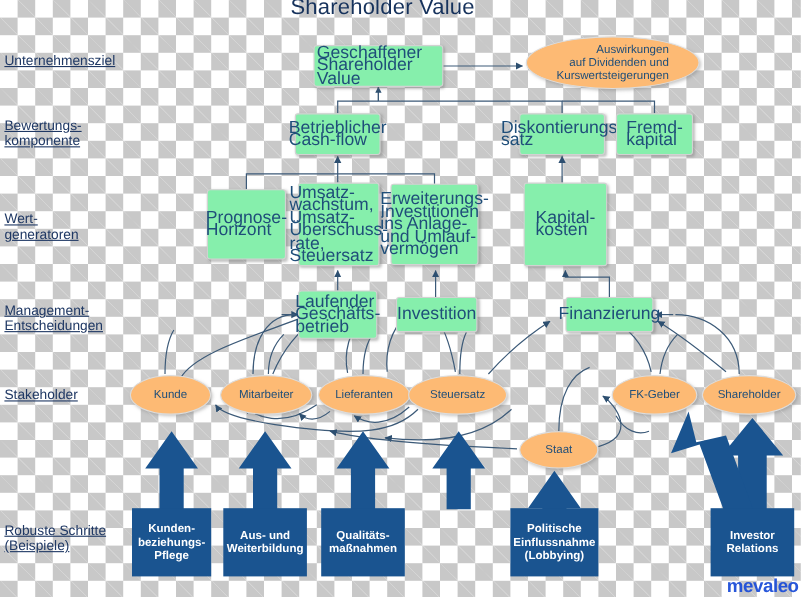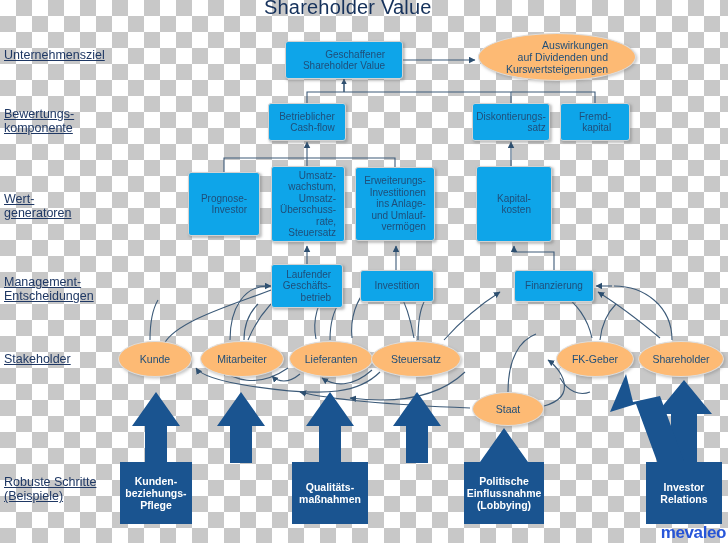--- a/index.html
+++ b/index.html
@@ -19,24 +19,24 @@
   .rowlabel{
     position:absolute;color:#1f3864;font-size:12.5px;line-height:14px;
     font-weight:400;white-space:pre-line;text-decoration:underline;
   }
   .title{
     position:absolute;color:#16325c;font-size:20px;font-weight:400;
     letter-spacing:.2px;white-space:nowrap;
   }
 
   .nbox{
-    position:absolute;background:#0ea5e9;border:1px solid #d2d2d2;
+    position:absolute;background:#86efac;border:1px solid #d2d2d2;
     border-radius:3px;
     box-shadow:1.5px 1.5px 2.5px rgba(120,120,120,.45);
-    color:#1f4e79;font-size:10px;line-height:11.5px;text-align:right;
+    color:#1f4e79;font-size:16px;line-height:11.5px;text-align:left;
     display:flex;align-items:center;justify-content:center;white-space:pre-line;
     box-sizing:border-box;padding:2px;
   }
 
   .ell{
     position:absolute;background:#fdba74;border:1px solid #dcdcdc;
     border-radius:50%;
     box-shadow:1.5px 1.5px 3px rgba(120,120,120,.4);
     color:#1f4e79;font-size:10.5px;line-height:12px;text-align:right;
     display:flex;align-items:center;justify-content:center;white-space:pre-line;
@@ -162,21 +162,21 @@
 Kurswertsteigerungen</div>
 
   <div class="nbox" style="left:268px;top:103px;width:78px;height:38px;">Betrieblicher
 Cash-flow</div>
   <div class="nbox" style="left:472px;top:103px;width:78px;height:38px;">Diskontierungs-
 satz</div>
   <div class="nbox" style="left:560px;top:103px;width:70px;height:38px;">Fremd-
 kapital</div>
 
   <div class="nbox" style="left:188px;top:172px;width:72px;height:64px;">Prognose-
-Investor</div>
+Horizont</div>
   <div class="nbox" style="left:271px;top:166px;width:74px;height:76px;">Umsatz-
 wachstum,
 Umsatz-
 Überschuss-
 rate,
 Steuersatz</div>
   <div class="nbox" style="left:355px;top:167px;width:80px;height:74px;">Erweiterungs-
 Investitionen
 ins Anlage-
 und Umlauf-
@@ -194,20 +194,22 @@
   <div class="ell" style="left:200px;top:341px;width:84px;height:36px;">Mitarbeiter</div>
   <div class="ell" style="left:289px;top:341px;width:84px;height:36px;">Lieferanten</div>
   <div class="ell" style="left:371px;top:341px;width:90px;height:36px;">Steuersatz</div>
   <div class="ell" style="left:556px;top:341px;width:78px;height:36px;">FK-Geber</div>
   <div class="ell" style="left:638px;top:341px;width:86px;height:36px;">Shareholder</div>
   <div class="ell" style="left:472px;top:392px;width:72px;height:34px;">Staat</div>
 
   <div class="stepbox" style="left:120px;top:462px;width:72px;height:62px;">Kunden-
 beziehungs-
 Pflege</div>
+  <div class="stepbox" style="left:203px;top:462px;width:76px;height:62px;">Aus- und
+Weiterbildung</div>
   <div class="stepbox" style="left:292px;top:462px;width:76px;height:62px;">Qualitäts-
 maßnahmen</div>
   <div class="stepbox" style="left:464px;top:462px;width:80px;height:62px;">Politische
 Einflussnahme
 (Lobbying)</div>
   <div class="stepbox" style="left:646px;top:462px;width:76px;height:62px;">Investor
 Relations</div>
 
   <div class="wm">mevaleo</div>
 </div>

